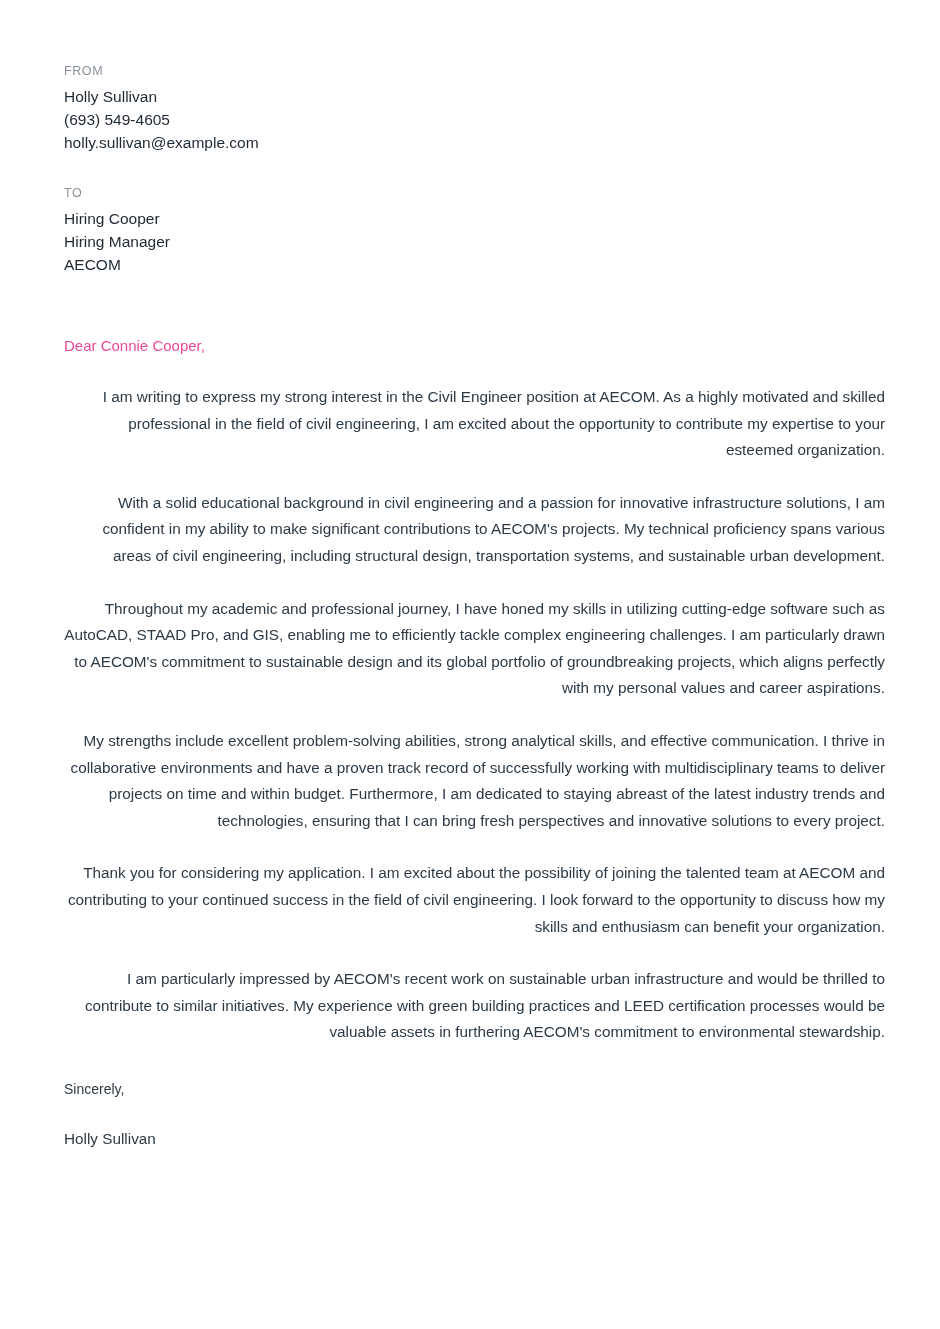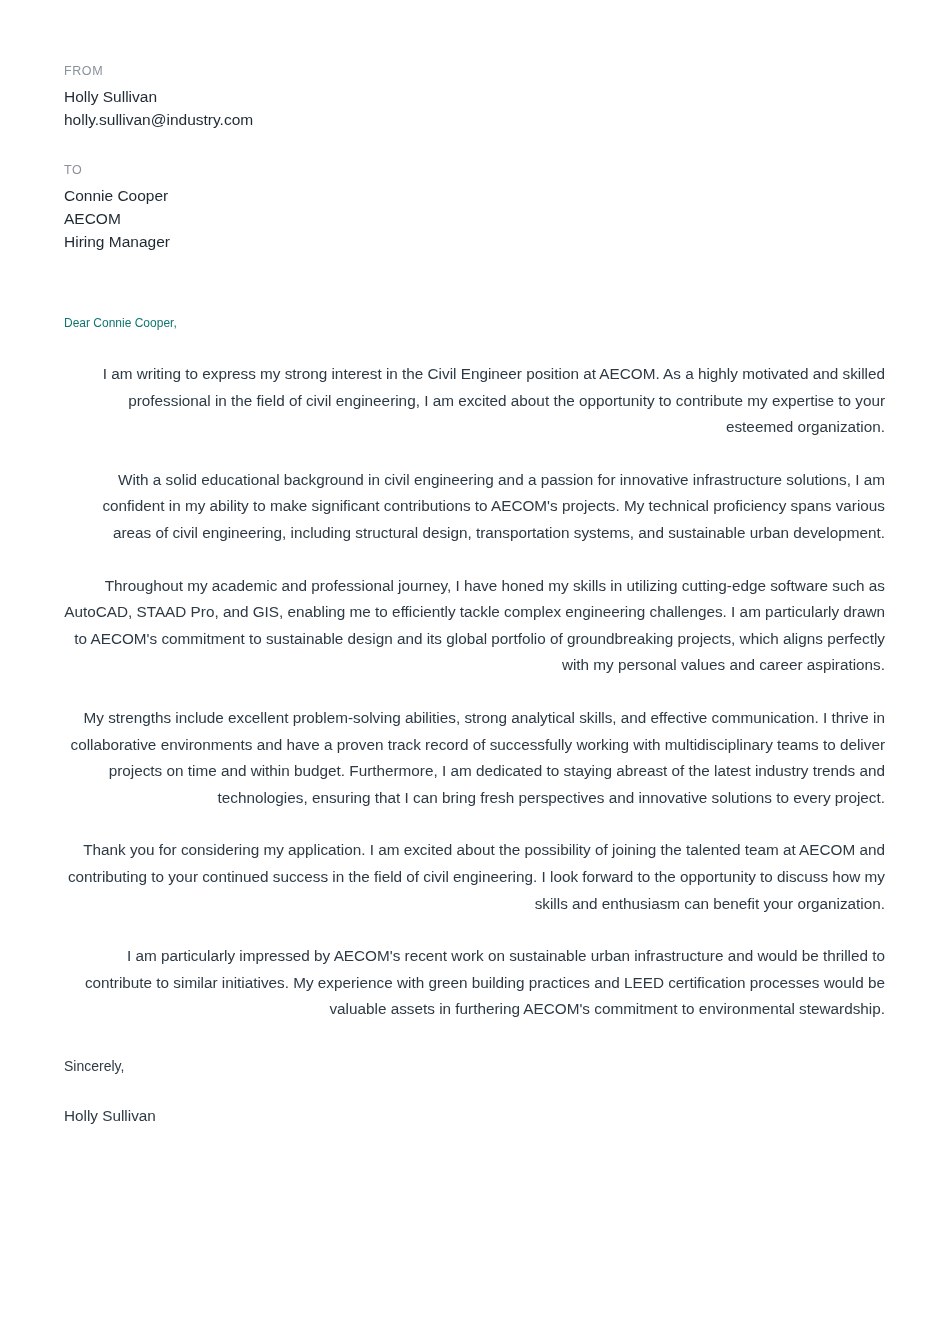--- a/index.html
+++ b/index.html
@@ -36,22 +36,22 @@
     margin: 0;
     font-weight: 400;
   }
   .from-block {
     margin-top: 6px;
   }
   .to-block {
     margin-top: 32px;
   }
   .salutation {
-    font-size: 12px;
-    color: #0f766e;
+    font-size: 15px;
+    color: #ec4899;
     margin: 58px 0 0 0;
     line-height: 24px;
   }
   .body-para {
     font-size: 15.3px;
     line-height: 26.6px;
     color: #2d3a45;
     margin: 26px 0 0 0;
     text-align: right;
     max-width: 830px;
@@ -70,28 +70,29 @@
   }
 </style>
 </head>
 <body>
 
 <div class="page">
 
   <div class="from-block">
     <p class="block-label">FROM</p>
     <p class="sender-line">Holly Sullivan</p>
-    <p class="sender-line">holly.sullivan@industry.com</p>
+    <p class="sender-line">(693) 549-4605</p>
+    <p class="sender-line">holly.sullivan@example.com</p>
   </div>
 
   <div class="to-block">
     <p class="block-label">TO</p>
-    <p class="recipient-line">Connie Cooper</p>
+    <p class="recipient-line">Hiring Cooper</p>
+    <p class="recipient-line">Hiring Manager</p>
     <p class="recipient-line">AECOM</p>
-    <p class="recipient-line">Hiring Manager</p>
   </div>
 
   <p class="salutation">Dear Connie Cooper,</p>
 
   <p class="body-para">I am writing to express my strong interest in the Civil Engineer position at AECOM. As a highly motivated and skilled professional in the field of civil engineering, I am excited about the opportunity to contribute my expertise to your esteemed organization.</p>
   <p class="body-para">With a solid educational background in civil engineering and a passion for innovative infrastructure solutions, I am confident in my ability to make significant contributions to AECOM's projects. My technical proficiency spans various areas of civil engineering, including structural design, transportation systems, and sustainable urban development.</p>
   <p class="body-para">Throughout my academic and professional journey, I have honed my skills in utilizing cutting-edge software such as AutoCAD, STAAD Pro, and GIS, enabling me to efficiently tackle complex engineering challenges. I am particularly drawn to AECOM's commitment to sustainable design and its global portfolio of groundbreaking projects, which aligns perfectly with my personal values and career aspirations.</p>
   <p class="body-para">My strengths include excellent problem-solving abilities, strong analytical skills, and effective communication. I thrive in collaborative environments and have a proven track record of successfully working with multidisciplinary teams to deliver projects on time and within budget. Furthermore, I am dedicated to staying abreast of the latest industry trends and technologies, ensuring that I can bring fresh perspectives and innovative solutions to every project.</p>
   <p class="body-para">Thank you for considering my application. I am excited about the possibility of joining the talented team at AECOM and contributing to your continued success in the field of civil engineering. I look forward to the opportunity to discuss how my skills and enthusiasm can benefit your organization.</p>
   <p class="body-para">I am particularly impressed by AECOM's recent work on sustainable urban infrastructure and would be thrilled to contribute to similar initiatives. My experience with green building practices and LEED certification processes would be valuable assets in furthering AECOM's commitment to environmental stewardship.</p>

